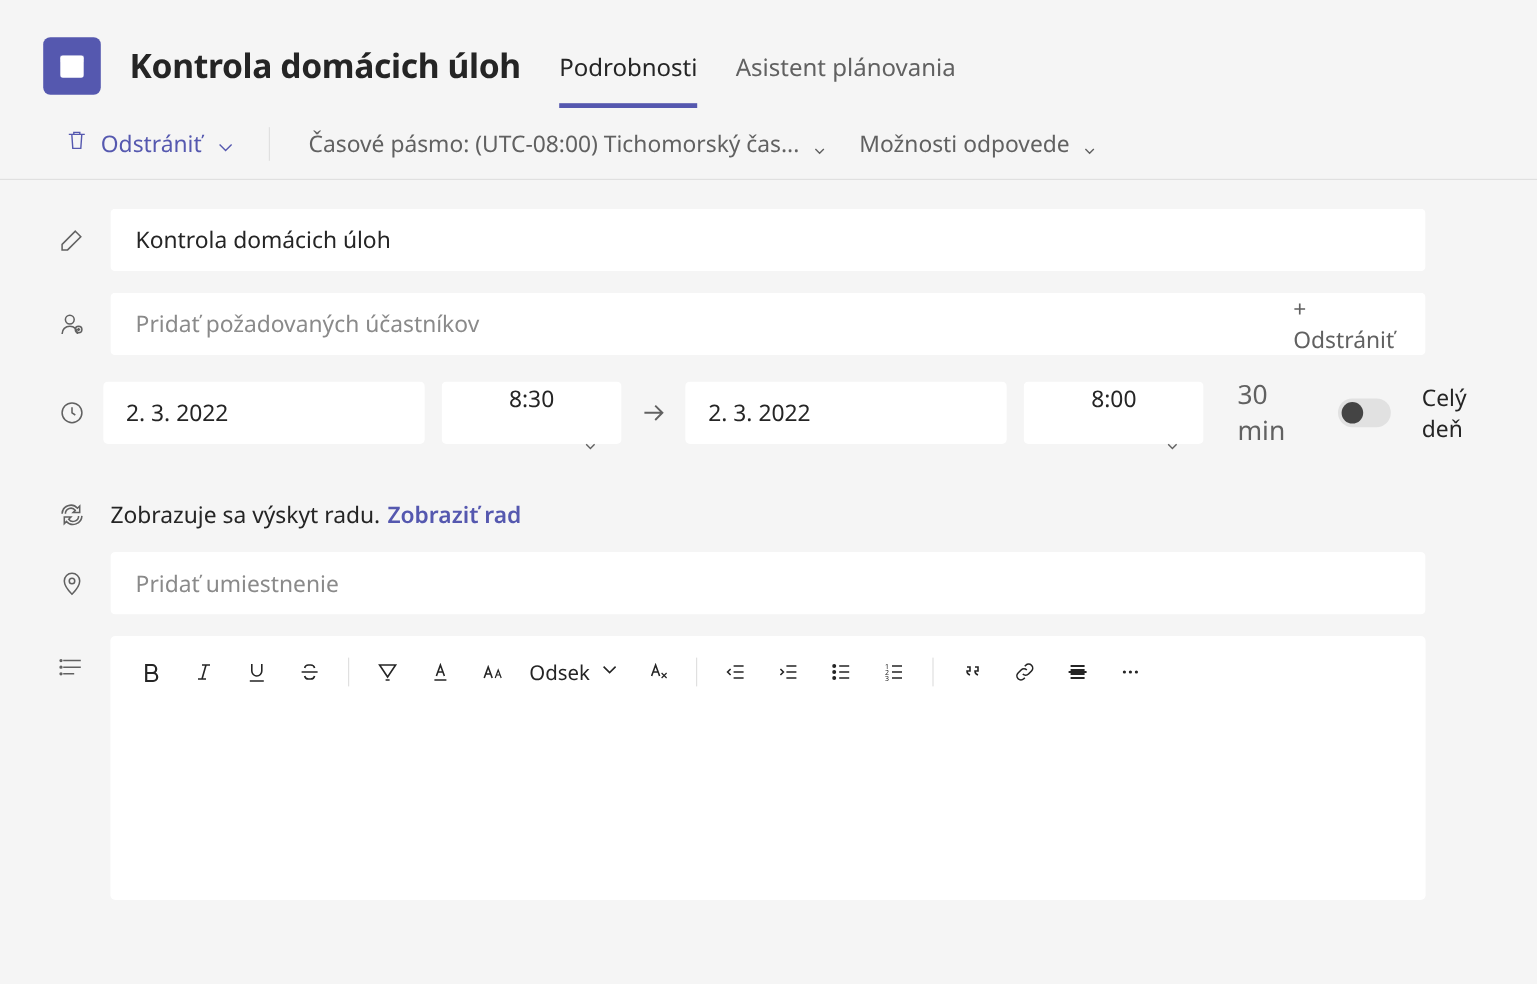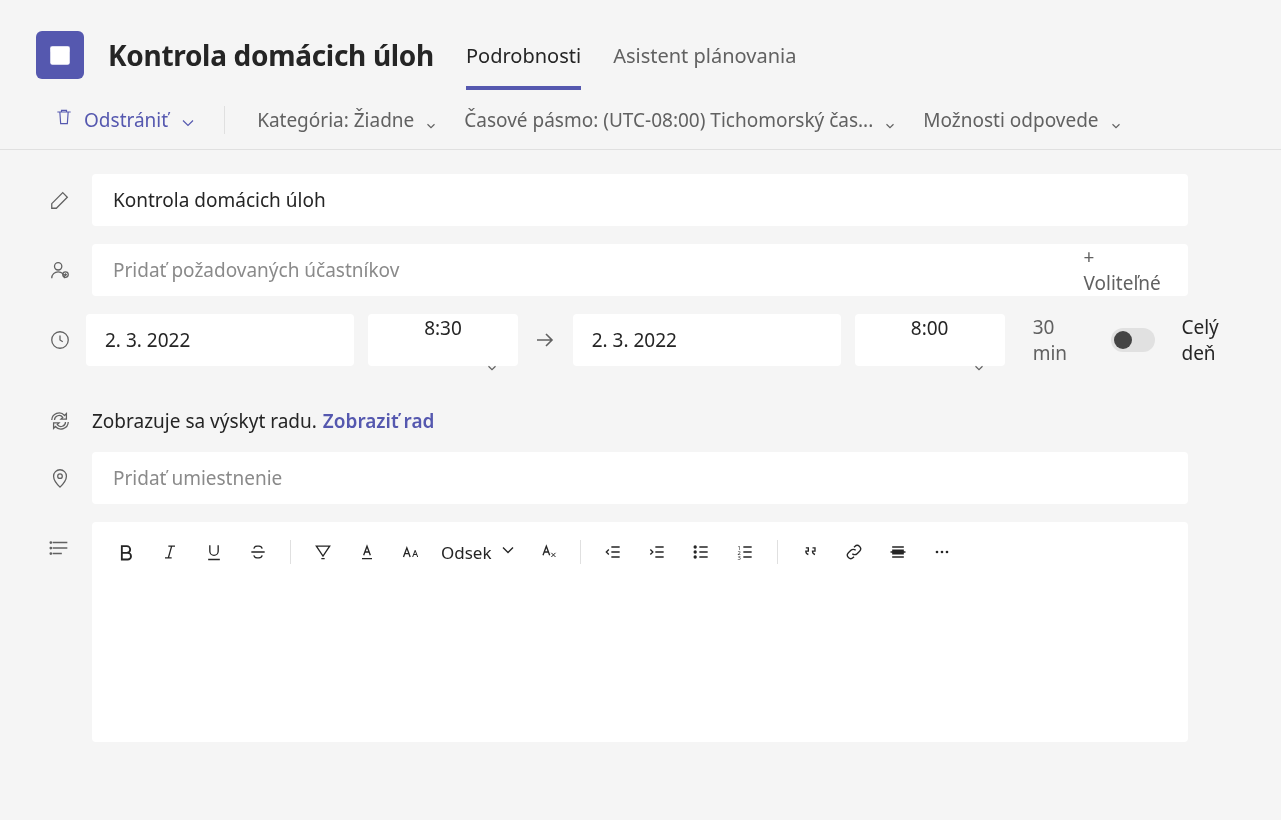--- a/index.html
+++ b/index.html
@@ -66,21 +66,21 @@
   .field .trailing-link{color:var(--ink-muted);font-size:19px;margin-left:auto;cursor:pointer;}
   .select{display:flex;align-items:center;gap:14px;justify-content:space-between;flex-direction:column;}
   .select .chev{margin-left:auto;}
 
   
   .dt-row{gap:14px;}
   .dt-row .date{width:268px;flex:0 0 auto;}
   .dt-row .time{width:150px;flex:0 0 auto;}
   .arrow-between{width:32px;display:flex;align-items:center;justify-content:center;}
   .arrow-between svg{width:24px;height:24px;stroke:var(--ink-muted);fill:none;stroke-width:1.6;}
-  .duration{font-size:19px;color:var(--ink-muted);margin:0 14px;}
+  .duration{font-size:22px;color:var(--ink-muted);margin:0 14px;}
   .toggle{
     width:44px;height:24px;background:#e1e1e1;border-radius:12px;position:relative;cursor:pointer;flex:0 0 auto;
   }
   .toggle .knob{
     width:18px;height:18px;background:#444;border-radius:50%;position:absolute;top:3px;left:3px;
   }
   .allday-label{font-size:19px;color:var(--ink);margin-left:12px;}
 
   
   .text-row{display:flex;align-items:center;gap:20px;margin-top:24px;}
@@ -132,28 +132,20 @@
     </span>
     <span>Odstrániť</span>
     <span class="chev">
       <svg viewBox="0 0 24 24">
           <path d="M6 9l6 6 6-6"></path>
         </svg>
     </span>
   </div>
   <div class="vsep"></div>
   <div class="opt">
-    <span>Kategória: Žiadne</span>
-    <span class="chev">
-      <svg viewBox="0 0 24 24">
-          <path d="M6 9l6 6 6-6"></path>
-        </svg>
-    </span>
-  </div>
-  <div class="opt">
     <span>Časové pásmo: (UTC-08:00) Tichomorský čas...</span>
     <span class="chev">
       <svg viewBox="0 0 24 24">
           <path d="M6 9l6 6 6-6"></path>
         </svg>
     </span>
   </div>
   <div class="opt">
     <span>Možnosti odpovede</span>
     <span class="chev">
@@ -181,21 +173,21 @@
     <div class="lead-icon">
       <svg viewBox="0 0 24 24">
           <circle cx="10" cy="8" r="4"></circle>
           <path d="M3 21c0-4 3-7 7-7s7 3 7 7"></path>
           <circle cx="18" cy="17" r="3"></circle>
           <path d="M18 15.5v3M16.5 17h3"></path>
         </svg>
     </div>
     <div class="field constrain">
       <input type="text" placeholder="Pridať požadovaných účastníkov" style="">
-      <span class="trailing-link">+ Voliteľné</span>
+      <span class="trailing-link">+ Odstrániť</span>
     </div>
   </div>
 
   <div class="row dt-row">
     <div class="lead-icon">
       <svg viewBox="0 0 24 24">
           <circle cx="12" cy="12" r="9"></circle>
           <path d="M12 7v5l3 2"></path>
         </svg>
     </div>

